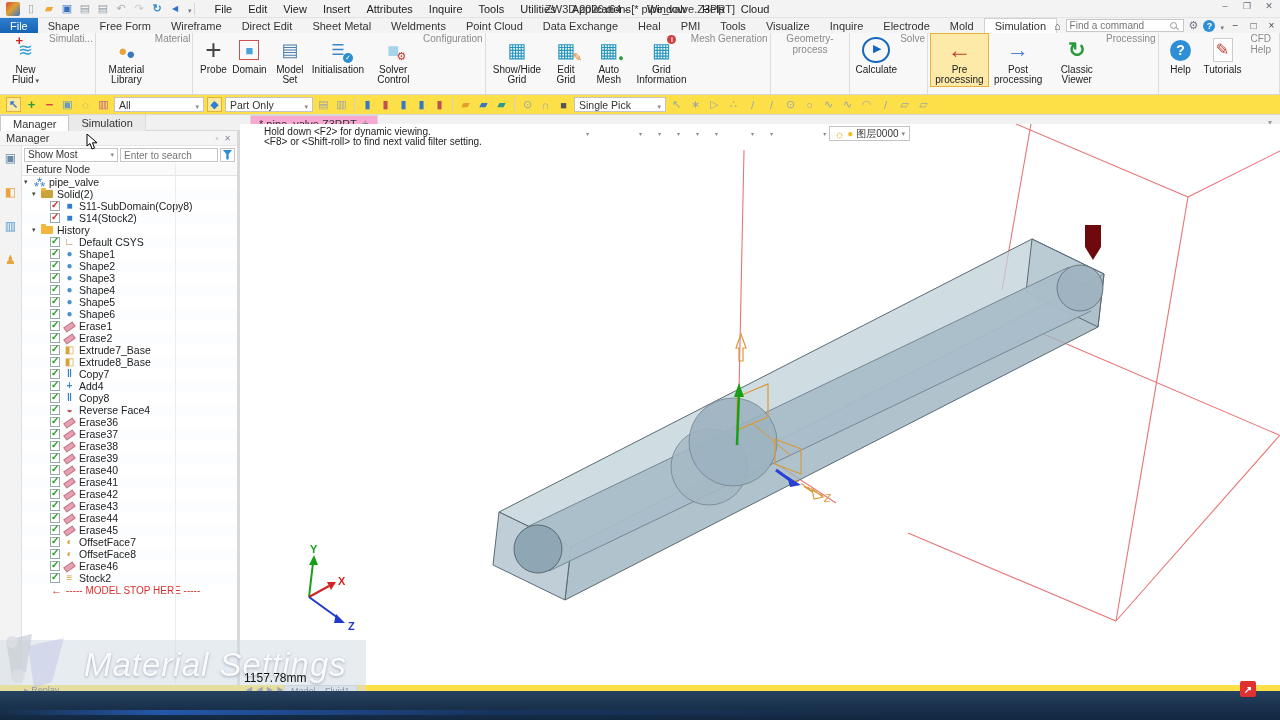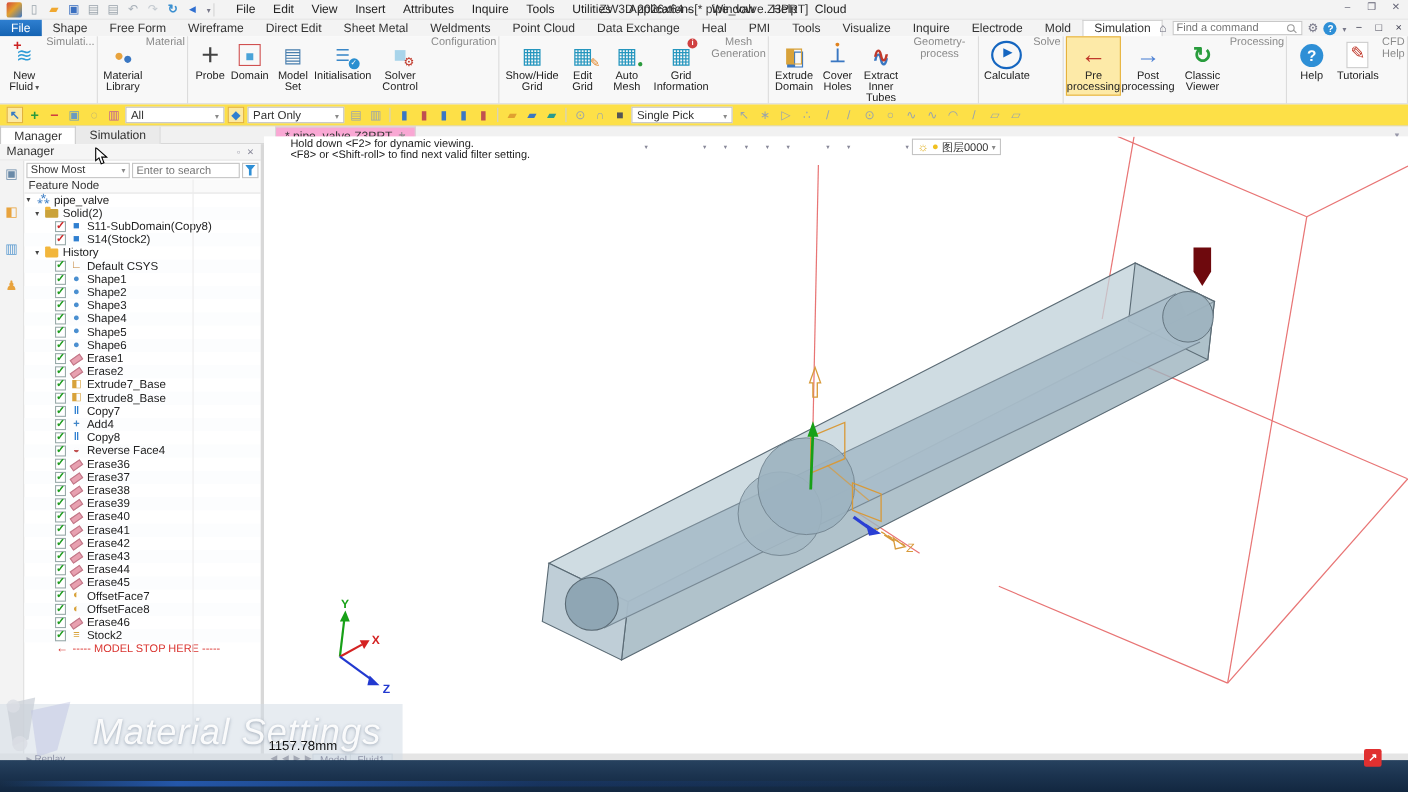--- a/index.html
+++ b/index.html
@@ -224,21 +224,21 @@
   .vtoolbar { position:absolute; left:316px; top:2px; height:16px; display:flex; align-items:flex-start; gap:3px; }
   .vicon { width:14px; height:14px; display:inline-flex; align-items:center; justify-content:center;
     font-size:11px; color:#778; }
   .vcaret::before{content:"▾";font-size:6px;color:#889;margin-left:-1px;}
   .layercombo { height:15px; border:1px solid #c4c4c4; background:#fff; display:flex; align-items:center;
     gap:3px; padding:0 4px; font-size:10px; color:#333; }
   .bulb1::before{content:"☼";color:#e0b020;font-size:11px;}
   .bulb2::before{content:"●";color:#f0c020;font-size:10px;}
 
   
-  .statusstrip { position:absolute; left:0; top:685px; width:1280px; height:10px; background:#e5e5e5;
+  .statusstrip { position:absolute; left:0; top:685px; width:1280px; height:10px; background:#fde047;
     font-size:9px; color:#335; overflow:hidden; }
   .replay { position:absolute; left:24px; top:0; }
   .replay::before{content:"▶ ";font-size:7px;color:#667;}
   .navicons { position:absolute; left:246px; top:0; color:#667; letter-spacing:1px; font-size:8px; }
   .navicons::before{content:"◀ ◀ ▶ ▶";}
   .sheettab { position:absolute; top:0; height:10px; padding:0 6px; background:#dde4ea;
     border:1px solid #c3ccd4; }
   .sheettab.model{ left:284px; } .sheettab.fluid{ left:318px; }
   .bottomband { position:absolute; left:0; top:691px; width:1280px; height:29px; z-index:50;
     background:linear-gradient(180deg,#27425f 0%,#1c3450 45%,#122740 100%); }
@@ -396,34 +396,20 @@
           <span class="rlbl">Auto Mesh</span>
         </div>
         <div class="rbtn" data-id="grid-information">
           <span class="ricon"></span>
           <span class="rlbl">Grid Information</span>
         </div>
         </div>
       <div class="rlabel">Mesh Generation</div>
     </div>
     <div class="rgroup">
-      <div class="rbtns">
-        <div class="rbtn" data-id="extrude-domain">
-          <span class="ricon"></span>
-          <span class="rlbl">Extrude Domain</span>
-        </div>
-        <div class="rbtn" data-id="cover-holes">
-          <span class="ricon"></span>
-          <span class="rlbl">Cover Holes</span>
-        </div>
-        <div class="rbtn" data-id="extract-inner-tubes">
-          <span class="ricon"></span>
-          <span class="rlbl">Extract Inner Tubes</span>
-        </div>
-        </div>
       <div class="rlabel">Geometry-process</div>
     </div>
     <div class="rgroup">
       <div class="rbtns">
         <div class="rbtn" data-id="calculate">
           <span class="ricon"></span>
           <span class="rlbl">Calculate</span>
         </div>
         </div>
       <div class="rlabel">Solve</div>

